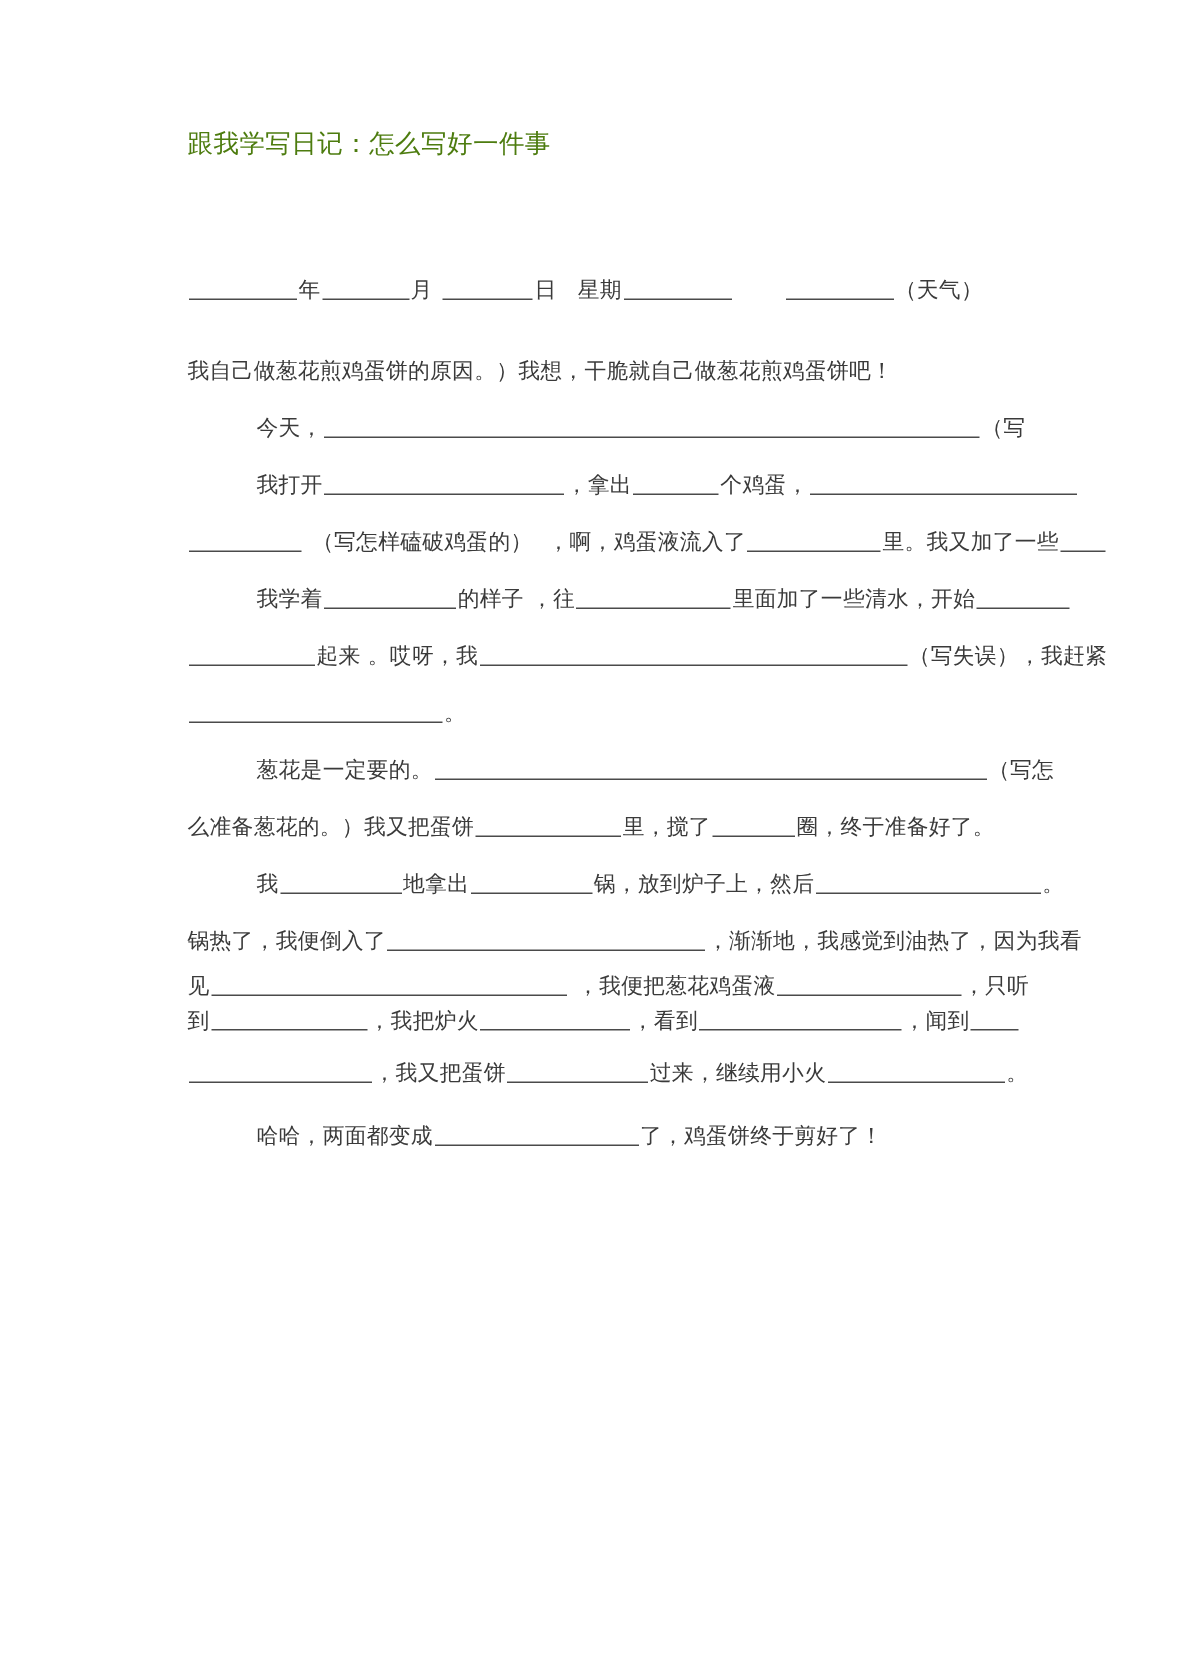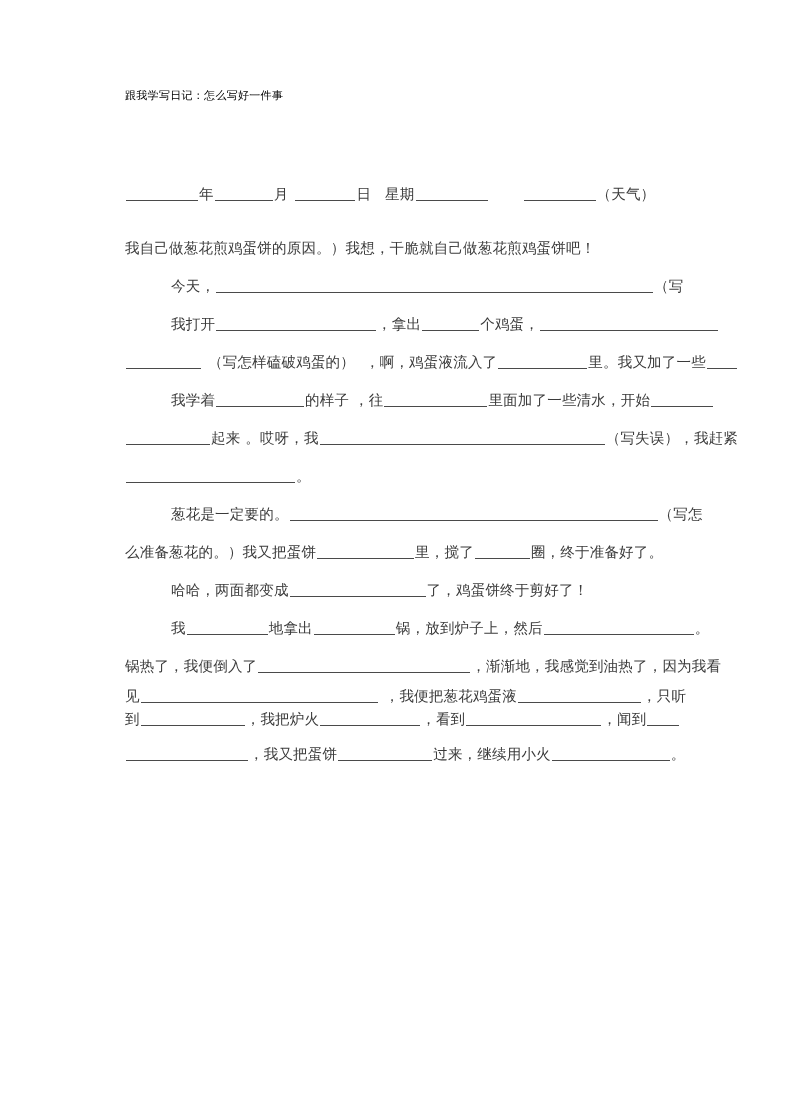--- a/index.html
+++ b/index.html
@@ -33,24 +33,24 @@
   .line {
     font-size: 14.5px;
     line-height: 38px;
     letter-spacing: 0.2px;
     white-space: nowrap;
     color: #3a3a3a;
   }
   .line.tight { line-height: 23px; }
 
   .title {
-    font-size: 11px;
+    font-size: 17px;
     line-height: 22px;
     letter-spacing: 0.3px;
-    color: #000000;
+    color: #4d7c0f;
     white-space: nowrap;
   }
 
   .gap-after-title { height: 48px; }
   .gap-sm { height: 20px; }
   .gap-md { height: 16px; }
 
   
   .blank {
     display: inline-block;
@@ -122,39 +122,39 @@
       <div class="line">
         <span class="indent"></span><span>葱花是一定要的。</span><span class="blank" style="width:368px"></span><span>（写怎</span>
       </div>
       <div class="line">
         <span>么准备葱花的。）我又把蛋饼</span><span class="blank" style="width:97px"></span><span>里，搅了</span><span class="blank" style="width:55px"></span><span>圈，终于准备好了。</span>
       </div>
     </div>
 
     <div>
       <div class="line">
-        <span class="indent"></span><span>哈哈，两面都变成</span><span class="blank" style="width:136px"></span><span>了，鸡蛋饼终于剪好了！</span>
-      </div>
-    </div>
-
-    <div>
-      <div class="line">
         <span class="indent"></span><span>我</span><span class="blank" style="width:81px"></span><span>地拿出</span><span class="blank" style="width:81px"></span><span>锅，放到炉子上，然后</span><span class="blank" style="width:150px"></span><span>。</span>
       </div>
       <div class="line">
         <span>锅热了，我便倒入了</span><span class="blank" style="width:212px"></span><span>，渐渐地，我感觉到油热了，因为我看</span>
       </div>
       <div class="line tight">
         <span>见</span><span class="blank" style="width:237px"></span><span class="sp s6"></span><span>，我便把葱花鸡蛋液</span><span class="blank" style="width:123px"></span><span>，只听</span>
       </div>
       <div class="line tight">
         <span>到</span><span class="blank" style="width:104px"></span><span>，我把炉火</span><span class="blank" style="width:100px"></span><span>，看到</span><span class="blank" style="width:135px"></span><span>，闻到</span><span class="blank" style="width:32px"></span>
       </div>
       <div class="line" style="line-height:46px">
         <span class="blank" style="width:122px"></span><span>，我又把蛋饼</span><span class="blank" style="width:94px"></span><span>过来，继续用小火</span><span class="blank" style="width:118px"></span><span>。</span>
       </div>
     </div>
 
     <div>
+      <div class="line">
+        <span class="indent"></span><span>哈哈，两面都变成</span><span class="blank" style="width:136px"></span><span>了，鸡蛋饼终于剪好了！</span>
+      </div>
+    </div>
+
+    <div>
     </div>
 
   </div>
 </div>
 
 </body></html>

